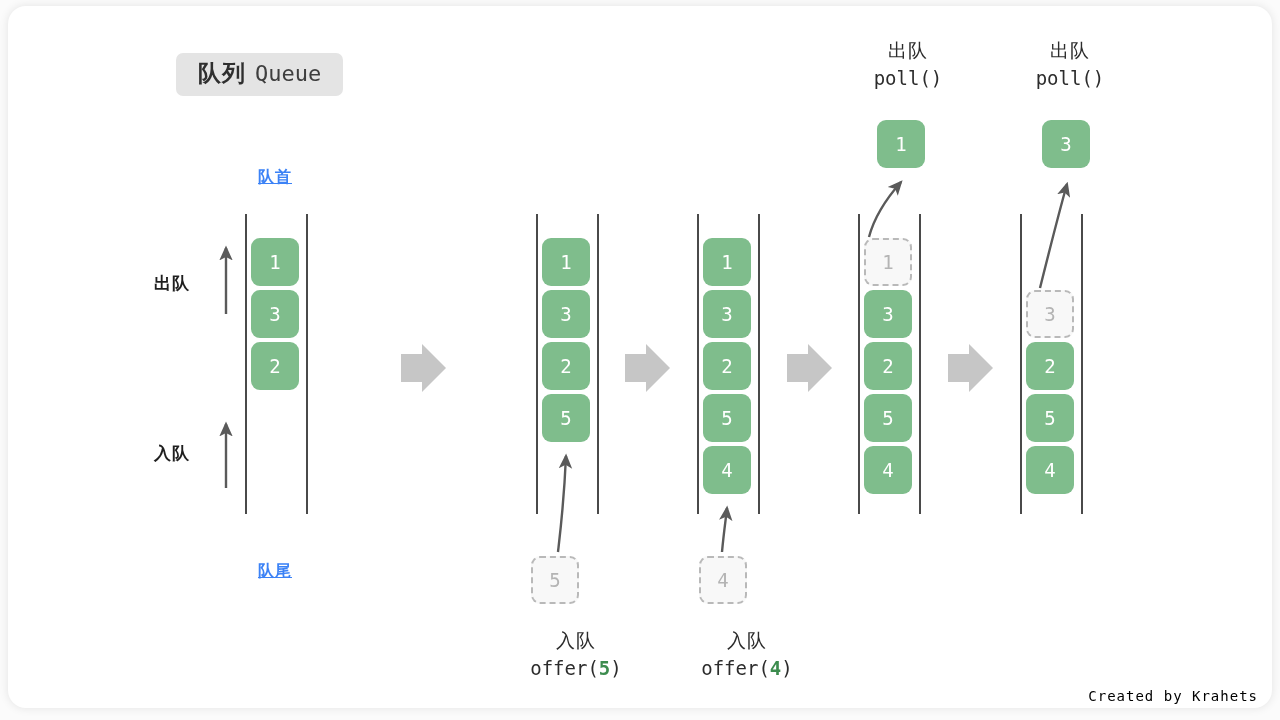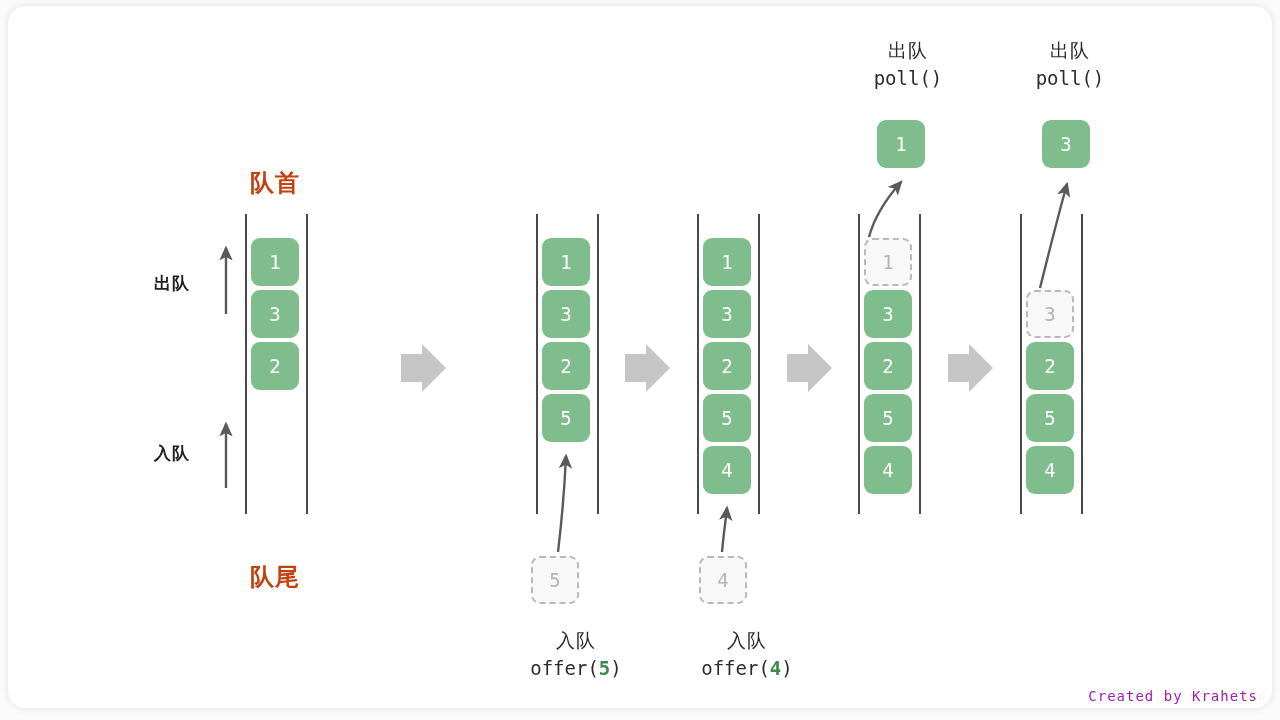--- a/index.html
+++ b/index.html
@@ -49,26 +49,27 @@
   }
   .title-en {
     font-size: 22px;
     font-family: "DejaVu Sans Mono", "Liberation Mono", monospace;
     color: #3e3e3e;
     margin-left: 9px;
   }
   
   .head-label {
     position: absolute;
-    font-size: 24px;
+    font-size: 16px;
     font-weight: bold;
-    color: #c2410c;
+    color: #3b82f6;
     white-space: nowrap;
     transform: translateX(-50%);
     letter-spacing: 1px;
+    text-decoration: underline;
   }
   .side-label {
     position: absolute;
     font-size: 17px;
     font-weight: bold;
     color: #1f1f1f;
     white-space: nowrap;
     letter-spacing: 1px;
   }
   
@@ -116,37 +117,40 @@
     color: #2c2c2c;
   }
   .op-code .val { color: #3c8c4e; font-weight: bold; }
   
   .credit {
     position: absolute;
     right: 30px;
     bottom: 22px;
     font-size: 14px;
     font-family: "DejaVu Sans Mono", "Liberation Mono", monospace;
-    color: #a21caf;
+    color: #000000;
     letter-spacing: 1px;
   }
   svg.overlay {
     position: absolute;
     left: 0; top: 0;
     width: 1280px;
     height: 720px;
     pointer-events: none;
   }
 </style>
 </head>
 <body>
 
 <div class="card">
   <div class="stage">
 
+    <div class="title-chip">
+      <span class="title-cn">队列</span><span class="title-en">Queue</span>
+    </div>
 
     <div class="head-label" style="left:267px; top:161px;">队首</div>
     <div class="head-label" style="left:267px; top:544px;margin-top:11px;">队尾</div>
     <div class="side-label" style="left:146px; top:266px;">出队</div>
     <div class="side-label" style="left:146px; top:436px;">入队</div>
 
     <div class="rail" style="left:237px; top:208px; height:300px;"></div>
     <div class="rail" style="left:298px; top:208px; height:300px;"></div>
 
     <div class="cell" style="left:243px; top:232px;">1</div>

